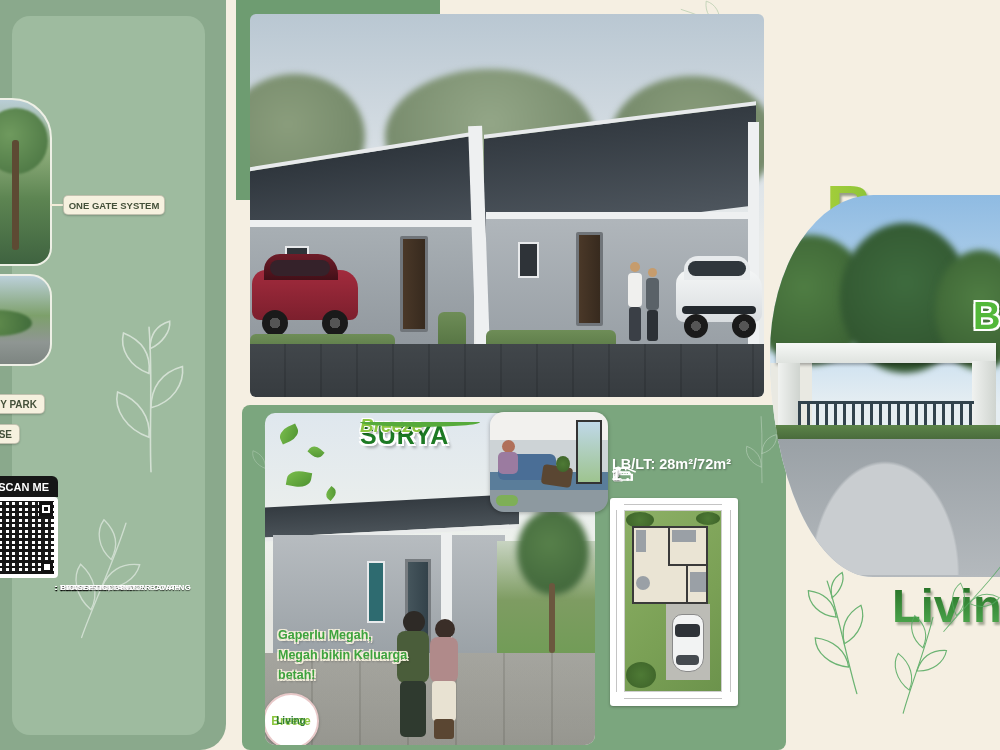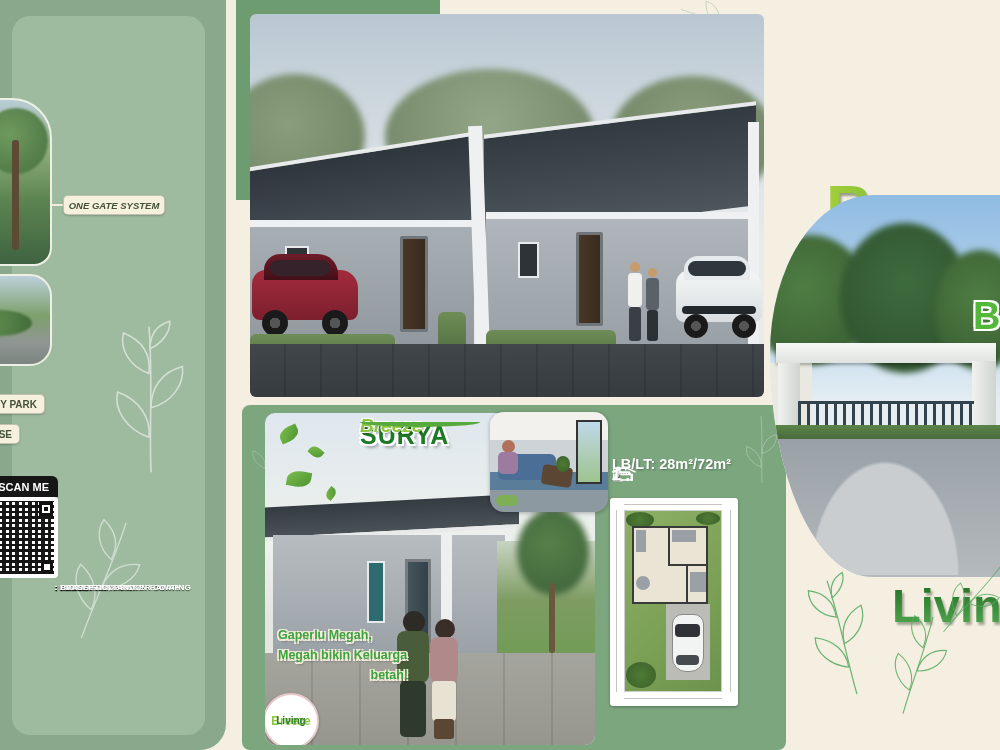--- a/index.html
+++ b/index.html
@@ -19,21 +19,21 @@
   .fac1 .canopy{left:30px;top:8px;width:64px;height:66px;border-radius:50%;
         background:radial-gradient(circle at 40% 40%,#6f9a5e,#46703f);filter:blur(1px);}
   .fac2{left:-48px;top:274px;width:100px;height:92px;border-radius:22px;
         background:linear-gradient(180deg,#bcd0da 0%,#7da06b 45%,#8f9693 75%,#7d8581 100%);}
   .fac2 .shrub{left:8px;top:34px;width:70px;height:26px;border-radius:50%;
         background:radial-gradient(circle,#5f8a4c,#3f6a3a);filter:blur(1px);}
   .connector{left:50px;top:204px;width:14px;height:2px;background:#f2ecd9;}
   .pill{background:#F6F1DF;border:1px solid rgba(60,70,50,.28);border-radius:5px;
         color:#44513A;font-weight:900;display:flex;align-items:center;justify-content:flex-end;
         padding:0 7px;box-shadow:0 1px 2px rgba(0,0,0,.2);white-space:nowrap;}
-  .pill-gate{left:63px;top:195px;width:102px;height:20px;font-size:9.5px;justify-content:center;font-style:italic;}
+  .pill-gate{left:63px;top:195px;width:102px;height:20px;font-size:9.5px;justify-content:center;}
   .pill-park{left:-40px;top:394px;width:85px;height:20px;font-size:10px;}
   .pill-house{left:-45px;top:424px;width:65px;height:20px;font-size:10px;}
   .scanme{left:-34px;top:476px;width:92px;height:21px;background:#161616;border-radius:6px 6px 0 0;
         color:#fff;font-weight:900;font-size:11px;display:flex;align-items:center;
         justify-content:flex-end;padding:0 9px;}
   .qrbox{left:-34px;top:497px;width:92px;height:81px;background:#fff;border-radius:0 4px 4px 4px;padding:4px;}
   .qr{left:4px;top:4px;width:84px;height:73px;
       background:
         repeating-linear-gradient(0deg,#151515 0 3px,transparent 3px 6px,#151515 6px 8px,transparent 8px 11px),
         repeating-linear-gradient(90deg,#1b1b1b 0 3px,#fff 3px 6px,#1b1b1b 6px 10px,#fff 10px 13px);}
@@ -312,21 +312,21 @@
       <div style="left:5px;top:70px;width:26px;height:56px;background:#2f3a2f;border-radius:5px;"></div>
       <div style="left:40px;top:8px;width:20px;height:20px;border-radius:50%;background:#3a2e28;"></div>
       <div style="left:35px;top:26px;width:28px;height:46px;background:#b08a8a;border-radius:8px;"></div>
       <div style="left:37px;top:70px;width:24px;height:40px;background:#e8e2d2;border-radius:4px;"></div>
       <div style="left:39px;top:108px;width:20px;height:20px;background:#5a4632;border-radius:3px;"></div>
     </div>
 
     <div class="tagline">
       <span style="position:static;display:block;">Gaperlu Megah,</span>
       <span style="position:static;display:block;">Megah bikin Keluarga</span>
-      <span style="position:static;display:block;text-align:right;">betah!</span>
+      <span style="position:static;display:block;">betah!</span>
     </div>
 
     <div class="badge">
       <span class="badge-1">Breeze</span>
       <span class="badge-2">Living</span>
     </div>
   </div>
 
   <div class="thumb">
     <div style="left:86px;top:8px;width:26px;height:64px;background:linear-gradient(180deg,#bfd8e8,#9ec48f);border:2px solid #333;"></div>

